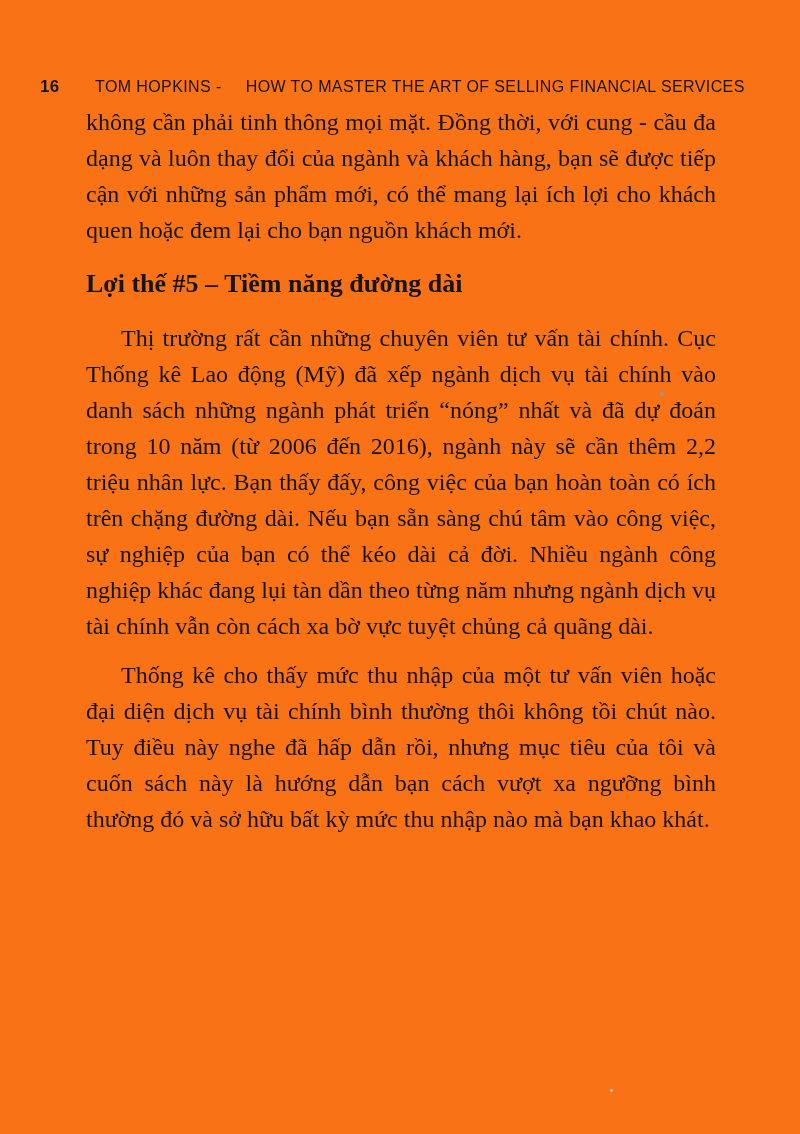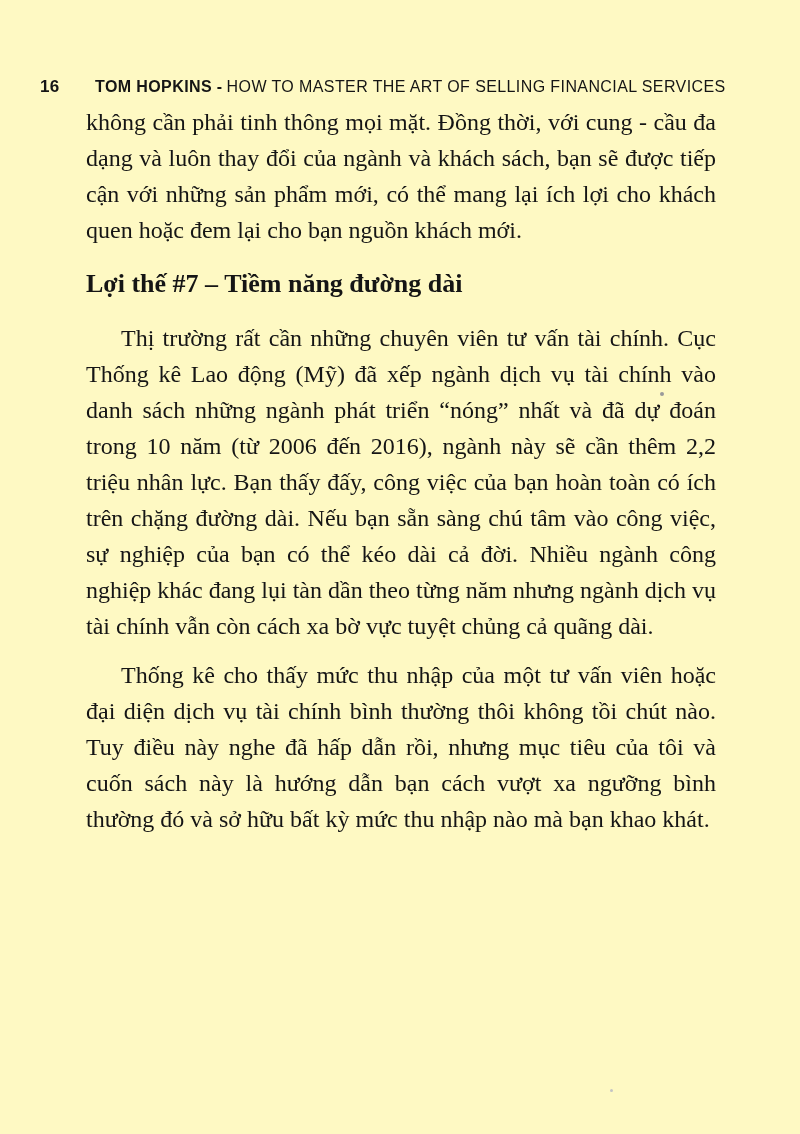--- a/index.html
+++ b/index.html
@@ -5,21 +5,21 @@
   html, body {
     margin: 0;
     padding: 0;
     background: #e8e8e8;
   }
   .page {
     position: relative;
     width: 800px;
     height: 1134px;
     margin: 0 auto;
-    background: #fef9c3;
+    background: #f97316;
     color: #151515;
     overflow: hidden;
     font-family: "Liberation Serif", serif;
   }
   
   .running-header {
     position: absolute;
     top: 38px;
     left: 40px;
     right: 60px;
@@ -30,26 +30,26 @@
     letter-spacing: 0.4px;
     white-space: nowrap;
   }
   .page-number {
     font-weight: bold;
     font-size: 17px;
     width: 55px;
     flex: 0 0 auto;
   }
   .running-title-bold {
-    font-weight: bold;
+    font-weight: normal;
     margin-top: 40px;
   }
   .running-title-rest {
     font-weight: normal;
-    margin-left: 4px;
+    margin-left: 24px;
   }
   
   .text-block {
     position: absolute;
     top: 104px;
     left: 86px;
     width: 630px;
   }
   .text-block p {
     margin: 0 0 13px 0;
@@ -89,24 +89,24 @@
 
 <div class="page">
 
   <div class="running-header">
     <span class="page-number">16</span>
     <span class="running-title-bold">TOM HOPKINS -</span>
     <span class="running-title-rest">HOW TO MASTER THE ART OF SELLING FINANCIAL SERVICES</span>
   </div>
 
   <div class="text-block">
-    <p class="no-indent">không cần phải tinh thông mọi mặt. Đồng thời, với cung - cầu đa dạng và luôn thay đổi của ngành và khách sách, bạn sẽ được tiếp cận với những sản phẩm mới, có thể mang lại ích lợi cho khách quen hoặc đem lại cho bạn nguồn khách mới.</p>
+    <p class="no-indent">không cần phải tinh thông mọi mặt. Đồng thời, với cung - cầu đa dạng và luôn thay đổi của ngành và khách hàng, bạn sẽ được tiếp cận với những sản phẩm mới, có thể mang lại ích lợi cho khách quen hoặc đem lại cho bạn nguồn khách mới.</p>
 
 
-    <h2 class="section-heading">Lợi thế #7 – Tiềm năng đường dài</h2>
+    <h2 class="section-heading">Lợi thế #5 – Tiềm năng đường dài</h2>
 
     <p>Thị trường rất cần những chuyên viên tư vấn tài chính. Cục Thống kê Lao động (Mỹ) đã xếp ngành dịch vụ tài chính vào danh sách những ngành phát triển “nóng” nhất và đã dự đoán trong 10 năm (từ 2006 đến 2016), ngành này sẽ cần thêm 2,2 triệu nhân lực. Bạn thấy đấy, công việc của bạn hoàn toàn có ích trên chặng đường dài. Nếu bạn sẵn sàng chú tâm vào công việc, sự nghiệp của bạn có thể kéo dài cả đời. Nhiều ngành công nghiệp khác đang lụi tàn dần theo từng năm nhưng ngành dịch vụ tài chính vẫn còn cách xa bờ vực tuyệt chủng cả quãng dài.</p>
 
     <p>Thống kê cho thấy mức thu nhập của một tư vấn viên hoặc đại diện dịch vụ tài chính bình thường thôi không tồi chút nào. Tuy điều này nghe đã hấp dẫn rồi, nhưng mục tiêu của tôi và cuốn sách này là hướng dẫn bạn cách vượt xa ngưỡng bình thường đó và sở hữu bất kỳ mức thu nhập nào mà bạn khao khát.</p>
 
   </div>
 
   <div class="scan-dot d1"></div>
   <div class="scan-dot d2"></div>
 

